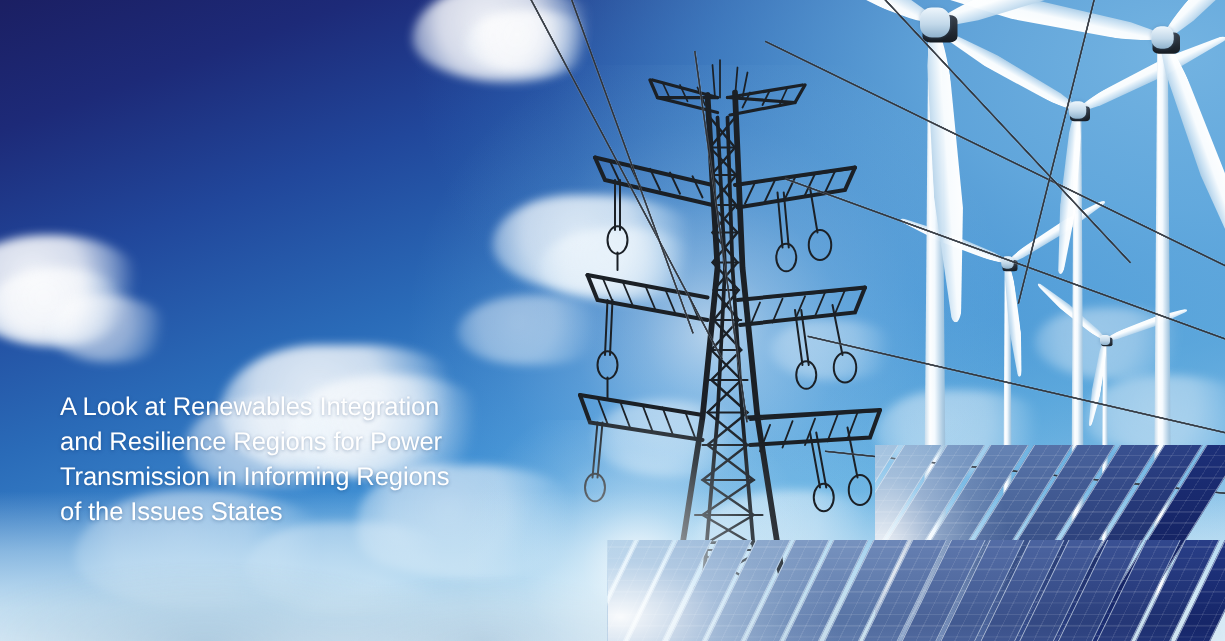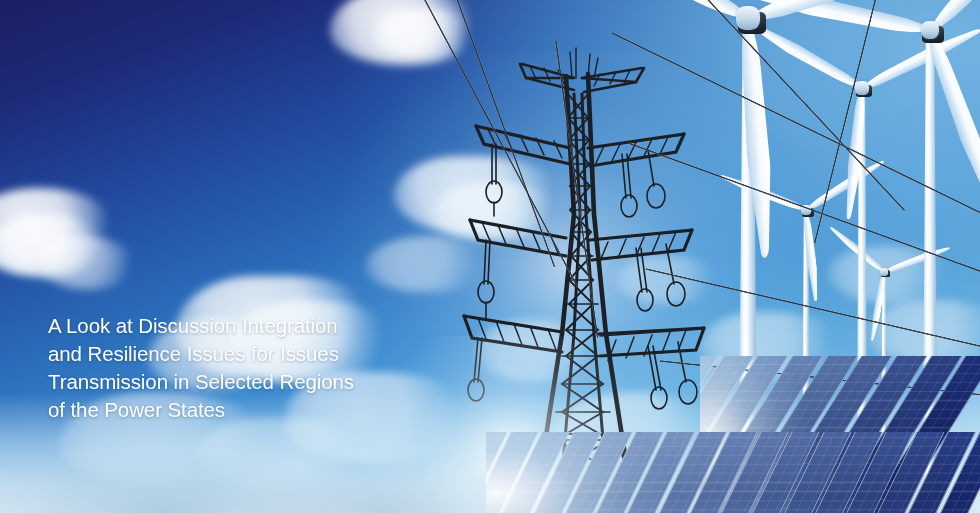--- a/index.html
+++ b/index.html
@@ -520,19 +520,19 @@
         </div>
         <div class="panel" style="left: 499.7px; width: 28.1081px; transform: skewX(-26deg); background: linear-gradient(rgb(34, 56, 134) 0%, rgb(22, 38, 104) 58%, rgb(34, 56, 134) 100%); box-shadow: rgba(226, 238, 248, 0.55) 0px 0px 0px 1px inset;">
           <div class="cells"></div>
         </div>
         <div class="panel-glare"></div>
       </div>
   </div>
 
 
   <div class="subtitle">
-    <span>A Look at Discussion Integration</span>
-    <span>and Resilience Issues for Issues</span>
-    <span>Transmission in Selected Regions</span>
-    <span>of the Power States</span>
+    <span>A Look at Renewables Integration</span>
+    <span>and Resilience Regions for Power</span>
+    <span>Transmission in Informing Regions</span>
+    <span>of the Issues States</span>
   </div>
 
 </div>
 
 </body></html>

